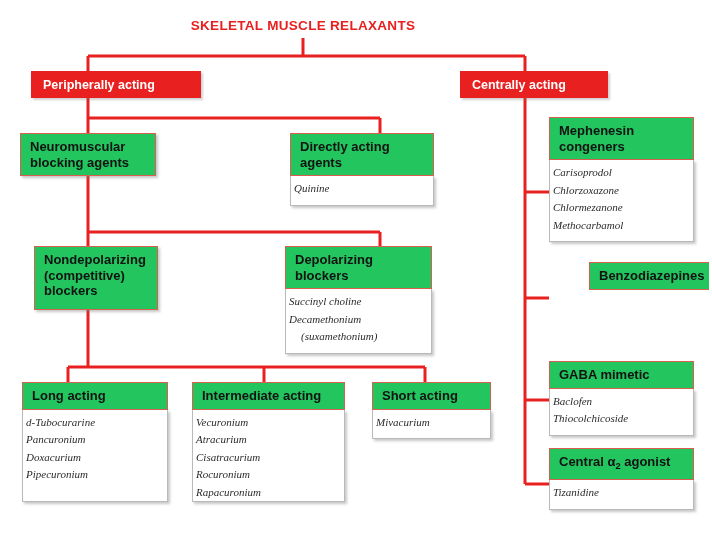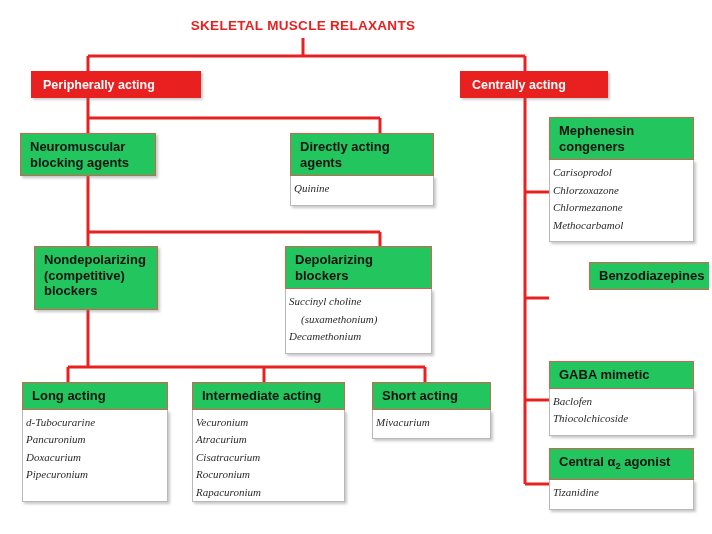--- a/index.html
+++ b/index.html
@@ -177,22 +177,22 @@
     </div>
   </div>
 
   <div class="card" style="left:285px; top:246px; width:147px;">
     <div class="card-head">
       <div>Depolarizing</div>
       <div>blockers</div>
     </div>
     <div class="card-body">
       <div class="drug">Succinyl choline</div>
+      <div class="drug">Decamethonium</div>
       <div class="drug indent">(suxamethonium)</div>
-      <div class="drug">Decamethonium</div>
     </div>
   </div>
 
   <div class="card" style="left:22px; top:382px; width:146px;">
     <div class="card-head">Long acting</div>
     <div class="card-body" style="height:92px;">
       <div class="drug">d-Tubocurarine</div>
       <div class="drug">Pancuronium</div>
       <div class="drug">Doxacurium</div>
       <div class="drug">Pipecuronium</div>

